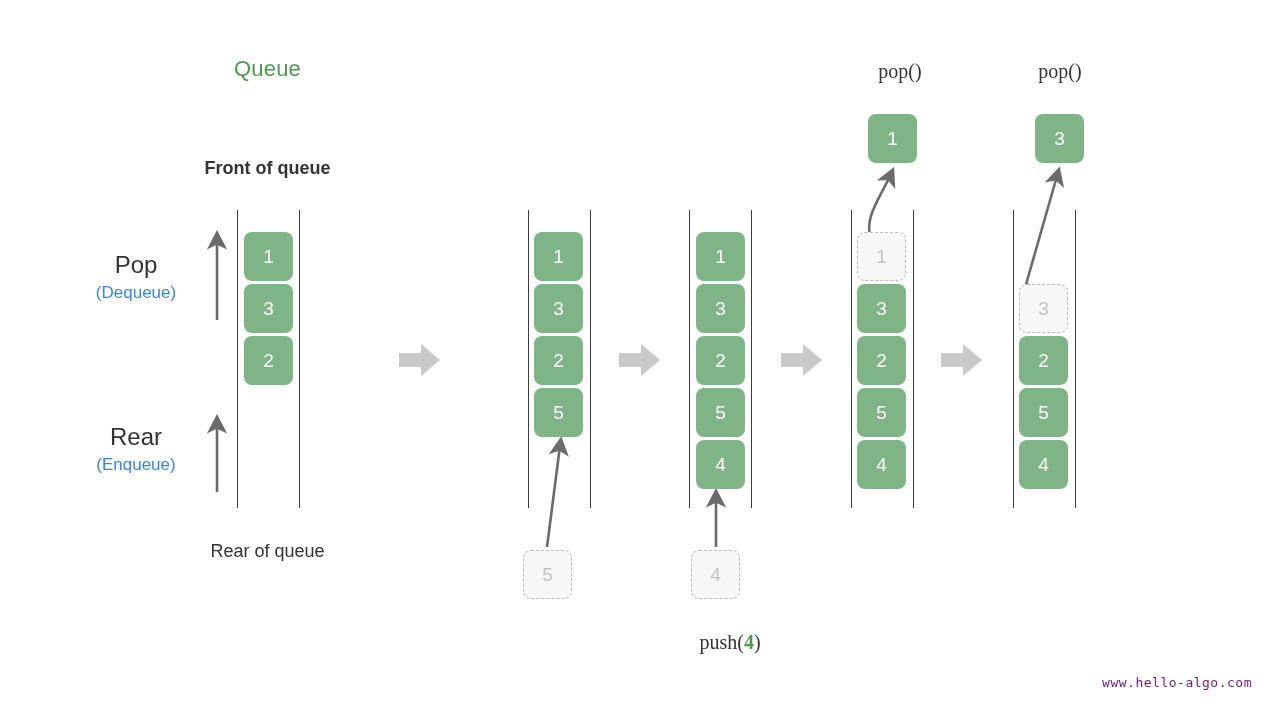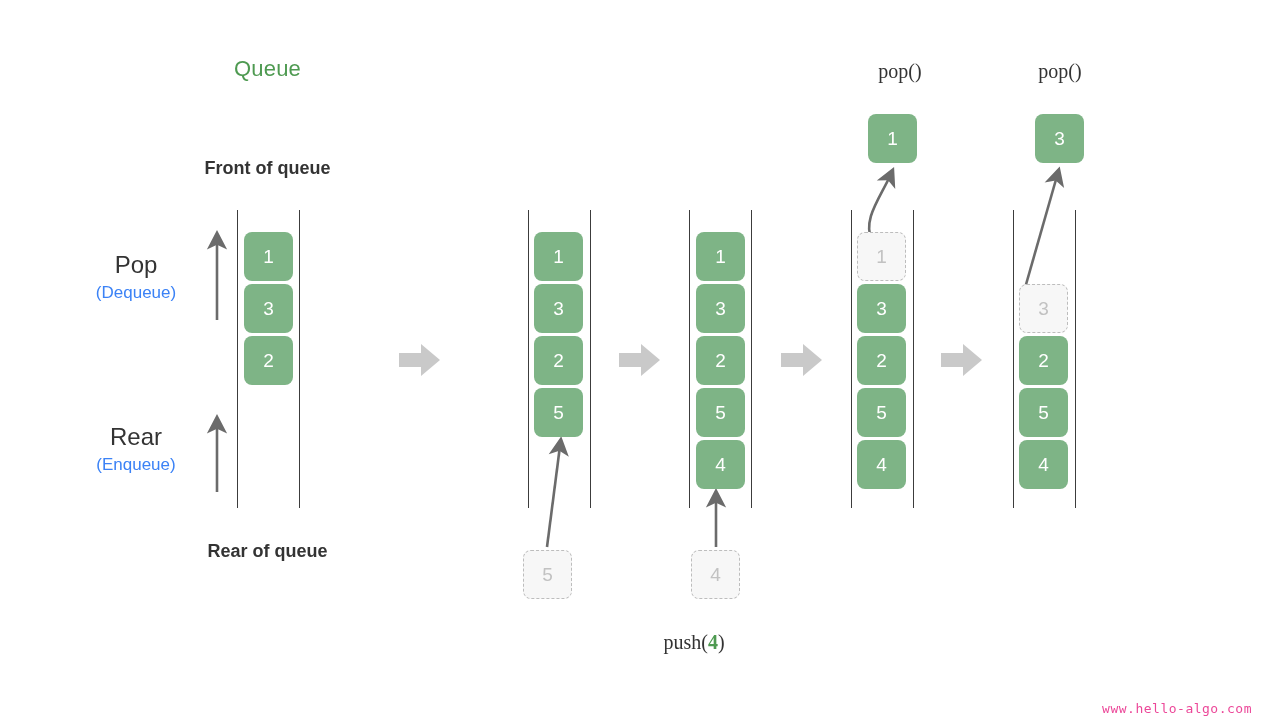--- a/index.html
+++ b/index.html
@@ -39,21 +39,21 @@
     font-size: 18px;
     font-weight: bold;
     color: #333333;
   }
   .rear-label {
     position: absolute;
     left: 0; top: 541px;
     width: 535px;
     text-align: center;
     font-size: 18px;
-    font-weight: bold;
+    font-weight: normal;
     color: #333333;
   }
 
   .side-op {
     position: absolute;
     width: 200px;
     text-align: center;
     color: #333333;
   }
   .side-op .op-name {
@@ -126,24 +126,24 @@
     color: #333333;
     white-space: pre;
   }
   .op-caption .num { color: #4e9a51; font-weight: bold; }
   .op-caption.bottom { top: 631px; }
   .op-caption.top { top: 60px; }
 
   .watermark {
     position: absolute;
     right: 28px;
-    bottom: 4px;
+    bottom: 30px;
     font-family: "DejaVu Sans Mono", "Liberation Mono", monospace;
     font-size: 13px;
-    color: #ec4899;
+    color: #701a75;
     letter-spacing: .5px;
   }
 
   .svg-layer {
     position: absolute;
     left: 0; top: 0;
     width: 1280px;
     height: 720px;
     pointer-events: none;
   }
@@ -219,21 +219,21 @@
   <div class="col">
     <div class="rail" style="left:689px; top:210px; height:298px;"></div>
     <div class="rail" style="left:751px; top:210px; height:298px;"></div>
     <div class="cell filled" style="left:696px; top:232px;">1</div>
     <div class="cell filled" style="left:696px; top:284px;">3</div>
     <div class="cell filled" style="left:696px; top:336px;">2</div>
     <div class="cell filled" style="left:696px; top:388px;">5</div>
     <div class="cell filled" style="left:696px; top:440px;">4</div>
     <div class="cell ghost" style="left:691px; top:550px;">4</div>
   </div>
-  <div class="op-caption bottom" style="left:614px"><span>push(</span><span class="num">4</span><span>)</span></div>
+  <div class="op-caption bottom" style="left:650px"><span>push(</span><span class="num">4</span><span>)</span></div>
 
   <div class="col">
     <div class="rail" style="left:851px; top:210px; height:298px;"></div>
     <div class="rail" style="left:913px; top:210px; height:298px;"></div>
     <div class="cell ghost" style="left:857px; top:232px;">1</div>
     <div class="cell filled" style="left:857px; top:284px;">3</div>
     <div class="cell filled" style="left:857px; top:336px;">2</div>
     <div class="cell filled" style="left:857px; top:388px;">5</div>
     <div class="cell filled" style="left:857px; top:440px;">4</div>
     <div class="cell result" style="left:868px; top:114px;">1</div>

